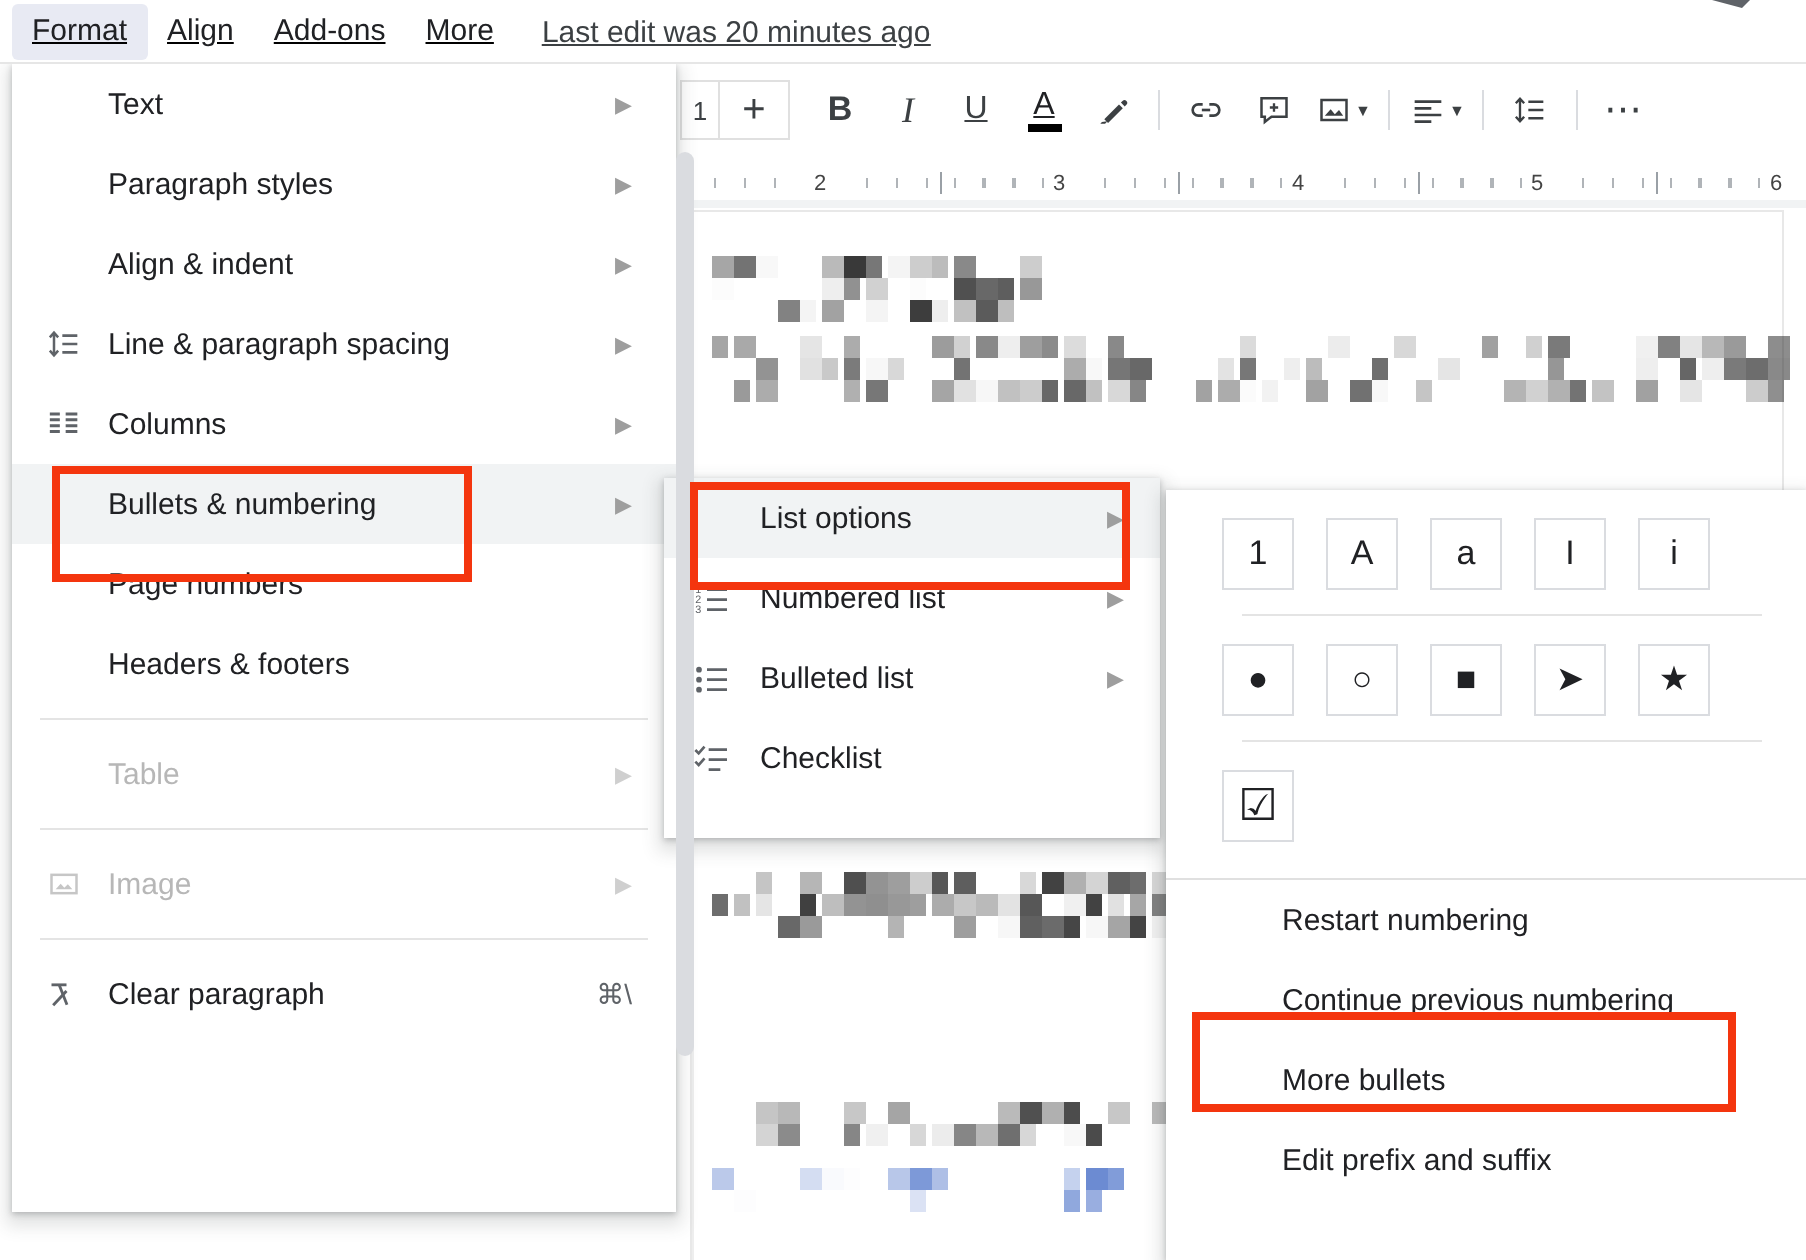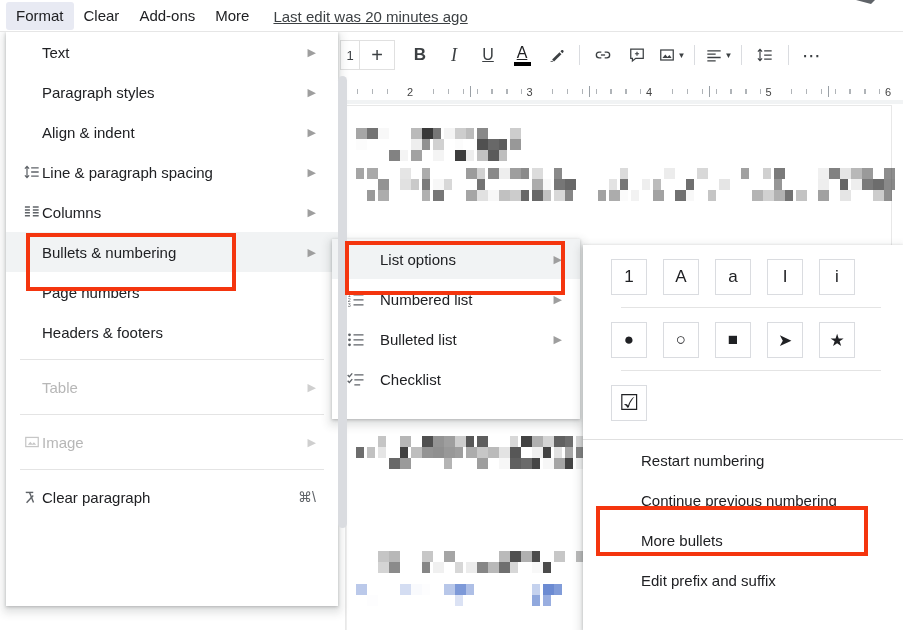--- a/index.html
+++ b/index.html
@@ -6,21 +6,21 @@
   body{
     width:903px;height:630px;overflow:hidden;position:relative;
     background:#ffffff;
     font-family:"Liberation Sans","DejaVu Sans",sans-serif;
     -webkit-font-smoothing:antialiased;
   }
   #root{position:absolute;inset:0;overflow:hidden;}
 
   
   .menubar{position:absolute;left:0;top:0;width:903px;height:32px;background:#fff;z-index:60;}
-  .menubar-inner{display:flex;align-items:center;height:32px;padding-left:6px;}
+  .menubar-inner{display:flex;align-items:center;height:32px;padding-left:6px;text-decoration:underline;}
   .mb-item{font-size:15px;color:#202124;padding:4px 10px;border-radius:3px;line-height:20px;white-space:nowrap;}
   .mb-item.active{background:#e8eaf3;}
   .mb-edit{font-size:15px;color:#3c4043;text-decoration:underline;margin-left:14px;white-space:nowrap;}
   .menubar-sep{position:absolute;left:0;top:31px;width:903px;height:1px;background:#e6e6e6;}
 
   
   .tr-glyph{position:absolute;right:24px;top:-12px;width:42px;height:22px;z-index:61;}
 
   
   .doc-col{position:absolute;left:338px;top:32px;width:565px;height:598px;background:#fff;z-index:5;overflow:hidden;}
@@ -53,21 +53,21 @@
 
   
   .vscroll{position:absolute;left:0px;top:44px;width:9px;height:556px;z-index:40;}
   .vscroll .thumb{position:absolute;left:0;top:0;width:9px;height:452px;background:#dadce0;border-radius:5px;}
 
   
   .menu1{position:absolute;left:6px;top:32px;width:332px;height:574px;background:#fff;
          box-shadow:0 1px 3px rgba(60,64,67,.3),0 4px 8px 3px rgba(60,64,67,.15);z-index:30;}
   .mi{position:relative;height:40px;display:flex;align-items:center;font-size:15px;color:#202124;}
   .mi .ico{position:absolute;left:14px;top:0;height:40px;width:24px;display:flex;align-items:center;justify-content:center;color:#5f6368;}
-  .mi .lbl{margin-left:36px;white-space:nowrap;}
+  .mi .lbl{margin-left:48px;white-space:nowrap;}
   .mi .arr{position:absolute;right:22px;top:0;height:40px;display:flex;align-items:center;color:#9e9e9e;font-size:11px;}
   .mi .acc{position:absolute;right:22px;top:0;height:40px;display:flex;align-items:center;color:#5f6368;font-size:14px;}
   .mi.hover{background:#f1f3f4;}
   .mi.disabled{color:#b7b7b7;}
   .mi.disabled .arr{color:#cfcfcf;}
   .mi.disabled .ico{color:#c6c6c6;}
   .mdiv{height:1px;background:#e4e4e4;margin:7px 14px;}
 
   
   .menu2{position:absolute;left:332px;top:239px;width:248px;height:180px;background:#fff;
@@ -93,21 +93,21 @@
   .redbox{position:absolute;border:4px solid #f4350e;box-sizing:border-box;z-index:70;pointer-events:none;}
 </style>
 </head>
 <body>
 
 <div id="root">
 
   <div class="menubar">
     <div class="menubar-inner">
       <div class="mb-item active">Format</div>
-      <div class="mb-item">Clear</div>
+      <div class="mb-item">Align</div>
       <div class="mb-item">Add-ons</div>
       <div class="mb-item">More</div>
       <div class="mb-edit">Last edit was 20 minutes ago</div>
     </div>
     <div class="menubar-sep"></div>
   </div>
 
   <svg class="tr-glyph" viewBox="0 0 42 22">
     <path d="M4 -6 L40 -6 L40 10 L34 16 L4 8 Z" fill="#5f6368"></path>
   </svg>

